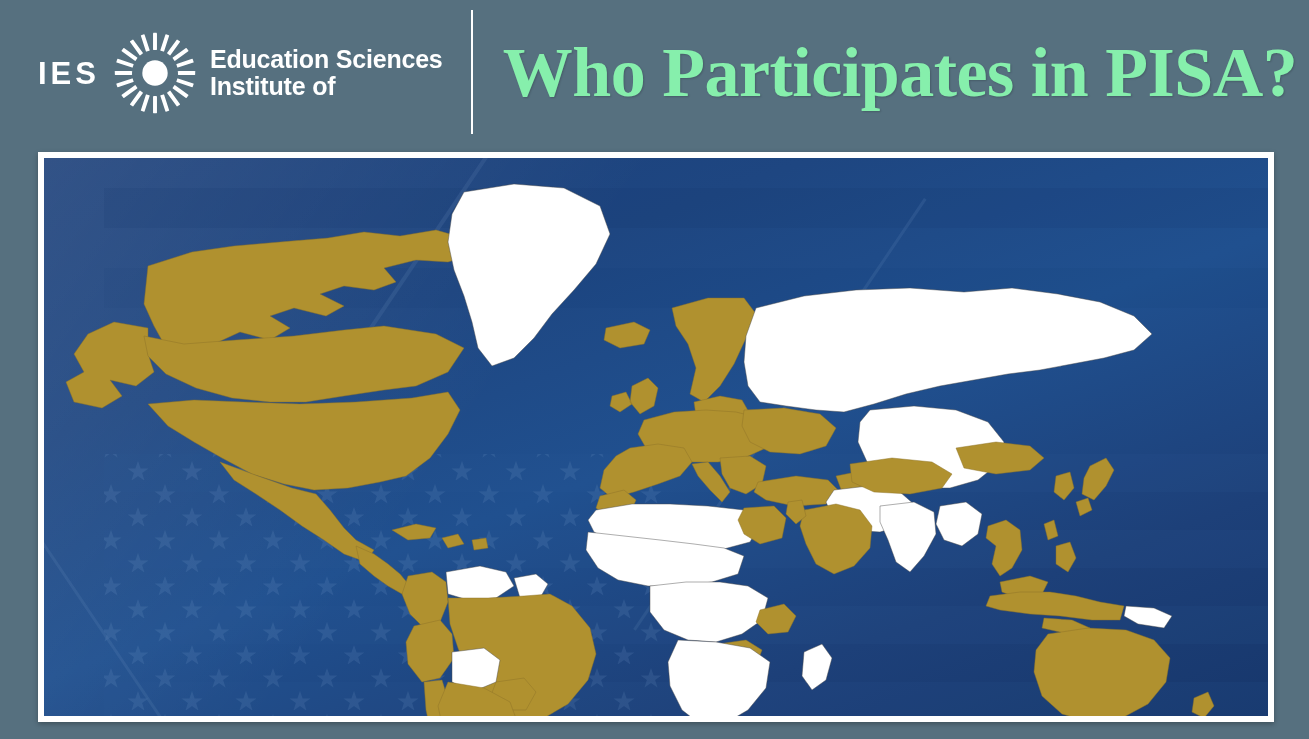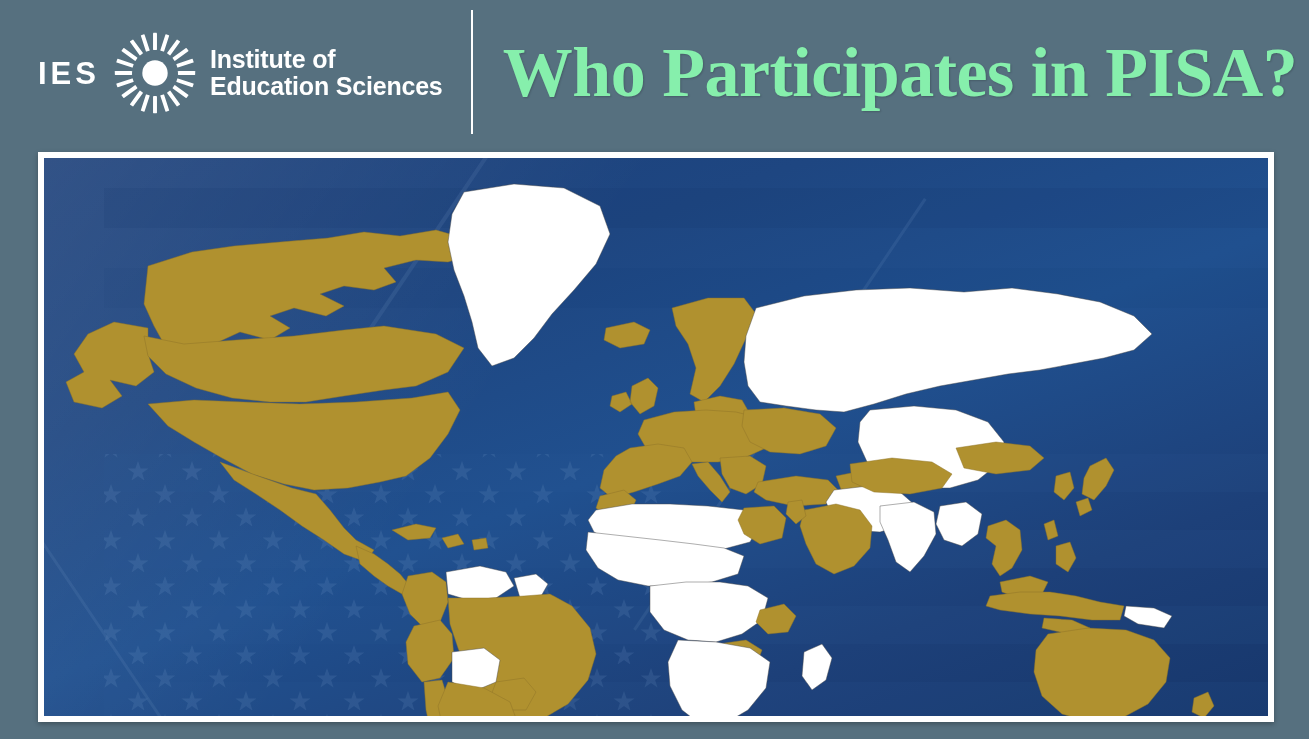--- a/index.html
+++ b/index.html
@@ -85,22 +85,22 @@
             <rect x="47.6" y="1" width="4.8" height="21" rx="0.6" transform="rotate(270 50 50)"></rect>
             <rect x="47.6" y="1" width="4.8" height="21" rx="0.6" transform="rotate(288 50 50)"></rect>
             <rect x="47.6" y="1" width="4.8" height="21" rx="0.6" transform="rotate(306 50 50)"></rect>
             <rect x="47.6" y="1" width="4.8" height="21" rx="0.6" transform="rotate(324 50 50)"></rect>
             <rect x="47.6" y="1" width="4.8" height="21" rx="0.6" transform="rotate(342 50 50)"></rect>
           </g>
         </g>
       </svg>
 
       <div class="brand-text">
+        <div>Education Sciences</div>
         <div>Institute of</div>
-        <div>Education Sciences</div>
       </div>
     </div>
 
     <div class="divider"></div>
 
     <div class="title">Who Participates in PISA?</div>
   </div>
 
   <div class="frame">
     <div class="map-wrap">

